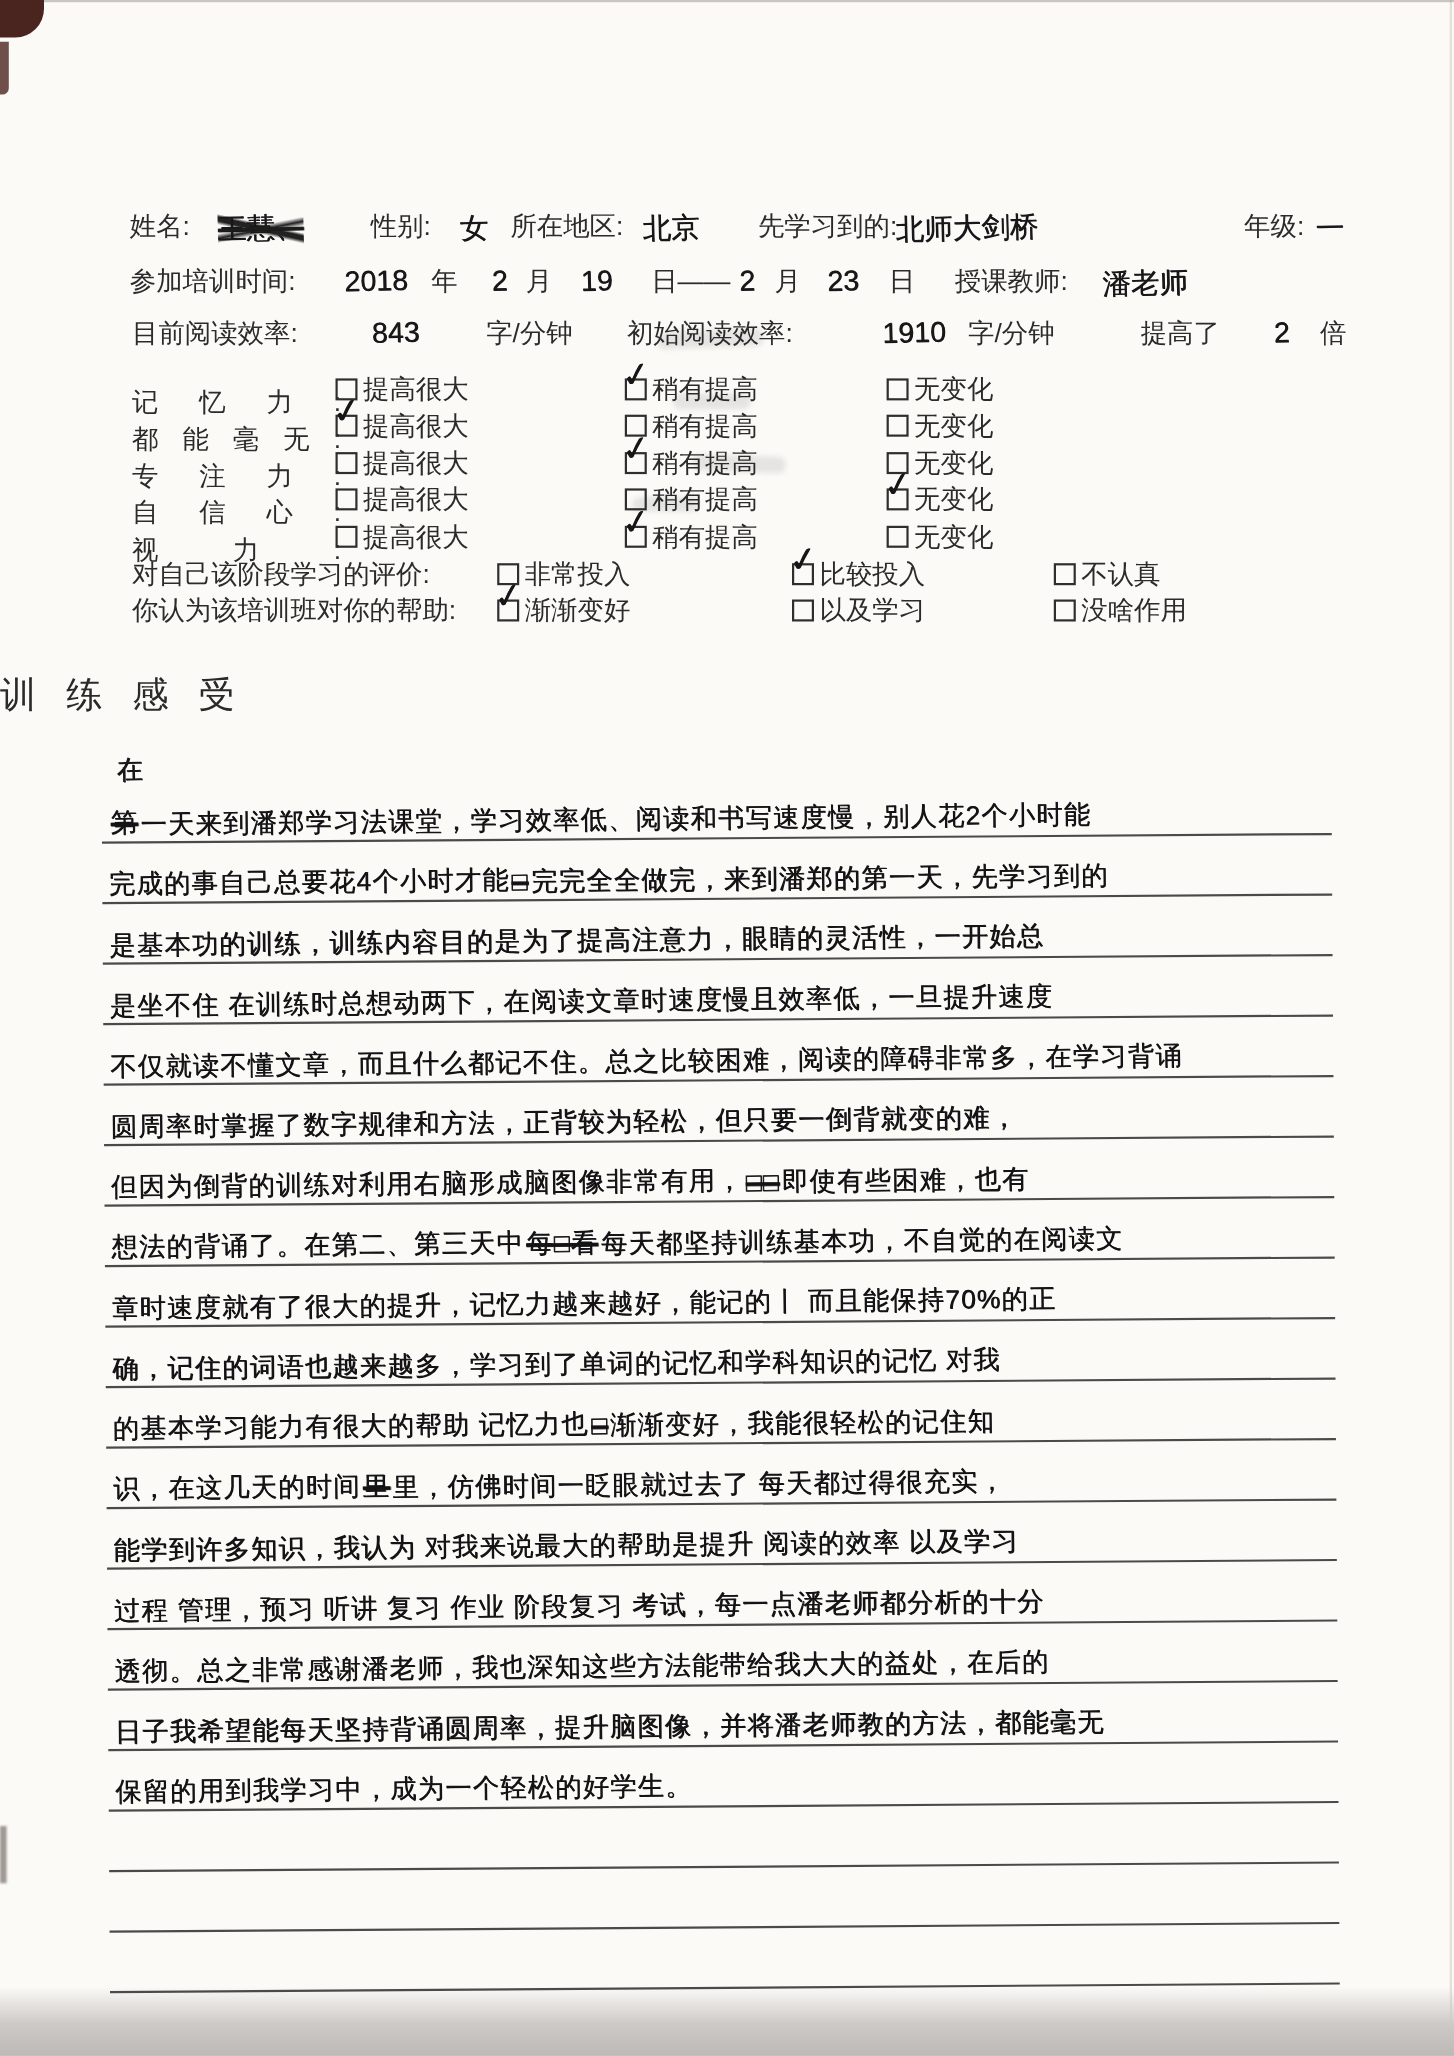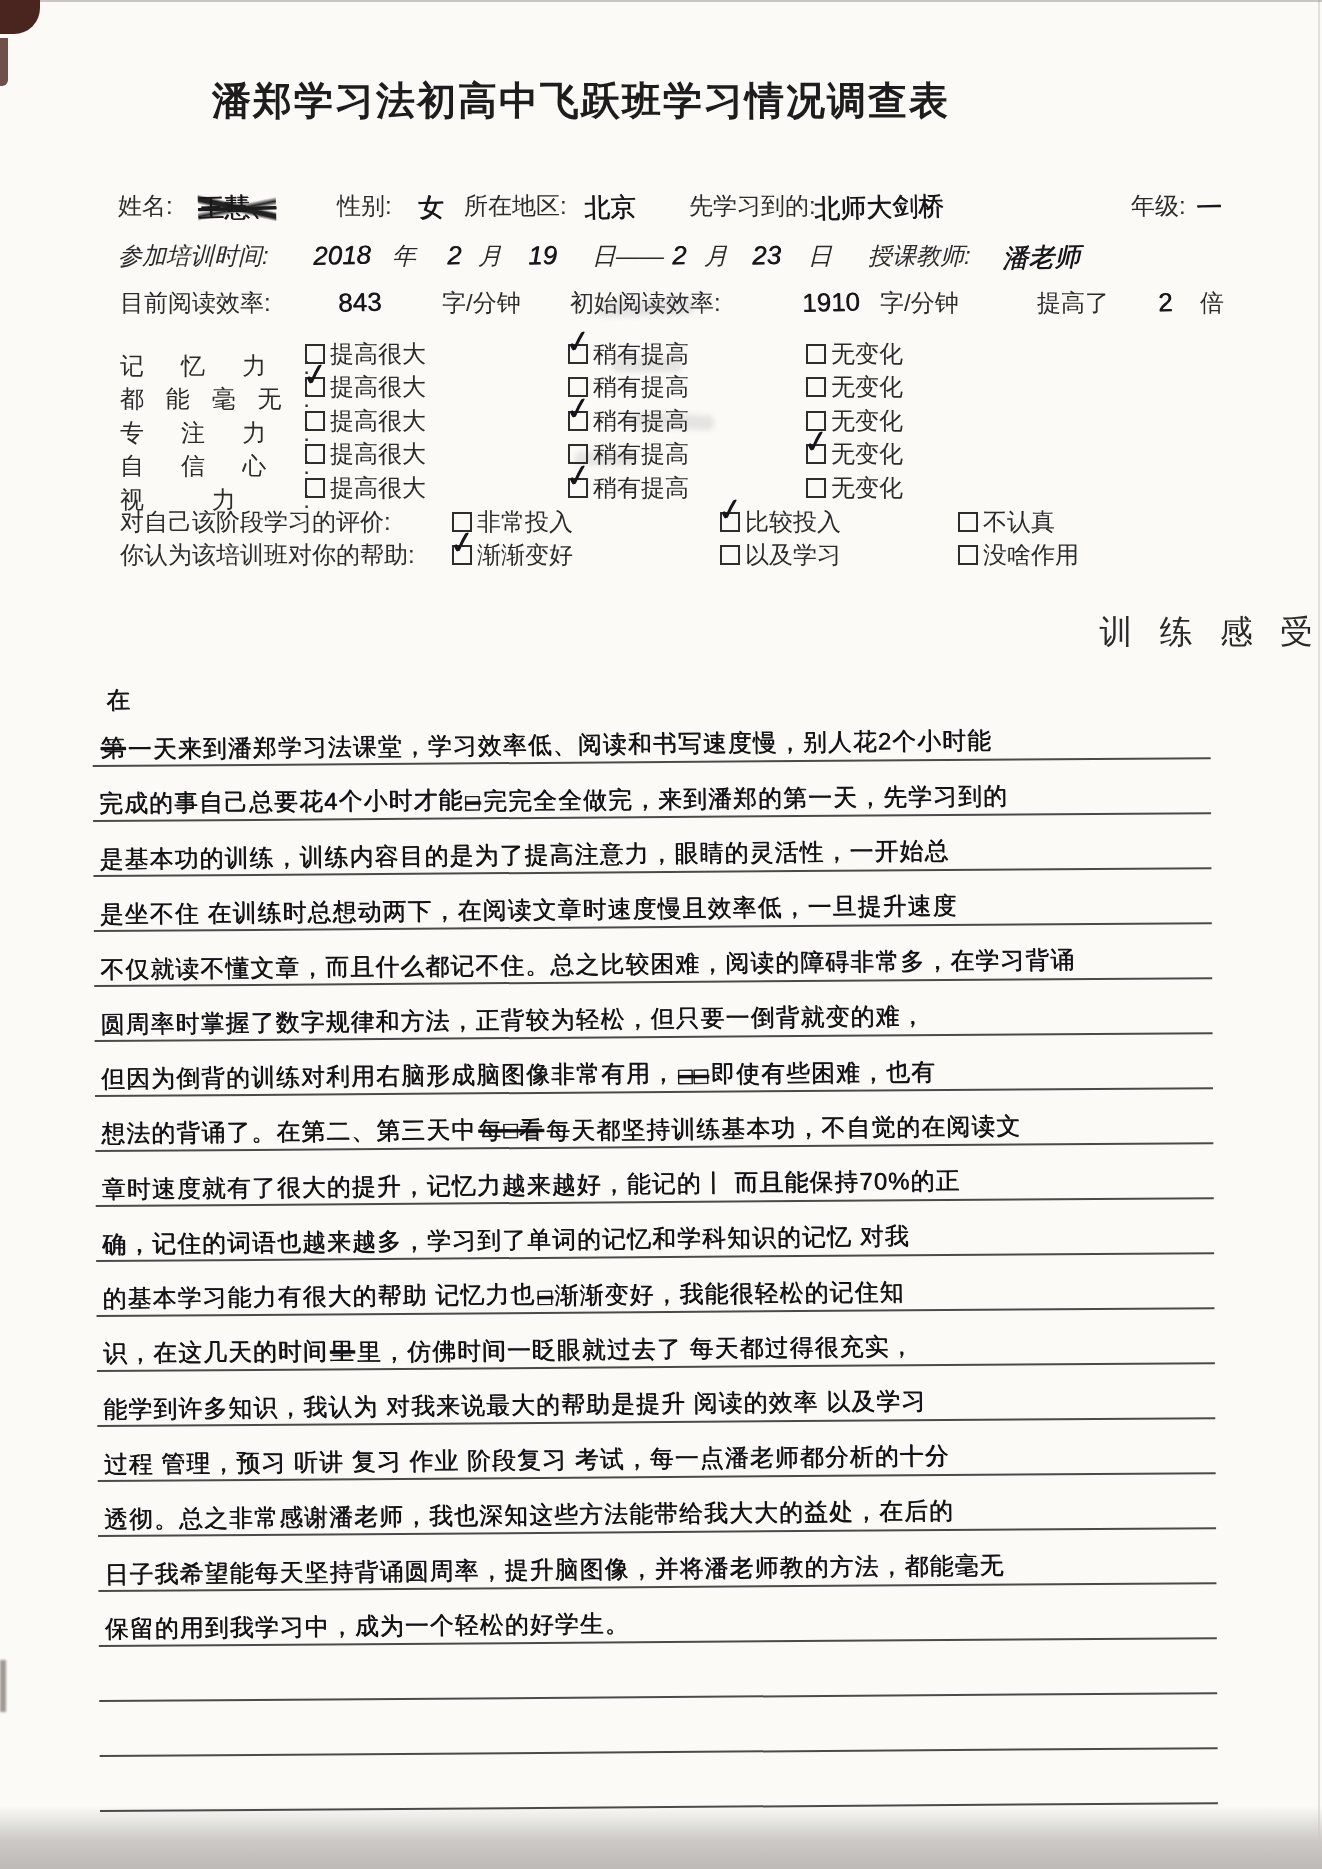--- a/index.html
+++ b/index.html
@@ -23,21 +23,21 @@
   .sm3{left:630px;top:414px;width:84px;height:15px;transform:rotate(2deg);}
   .sm4{left:575px;top:452px;width:60px;height:13px;}
   
   .title{
     position:absolute;left:212px;top:74px;margin:0;
     font-size:39px;font-weight:bold;letter-spacing:2px;color:#1d1d1d;white-space:nowrap;
   }
   .row{position:absolute;left:100px;width:1200px;height:40px;font-size:24px;white-space:nowrap;}
   .row .fld{position:absolute;top:0;}
   .info-row{top:190px;text-decoration:underline;}
-  .training-row{top:240px;font-style:italic;}
+  .training-row{top:240px;}
   .reading-row{top:287px;}
   
   .p-name-l{left:18px}.p-name-v{left:98px}
   .p-gen-l{left:237px}.p-gen-v{left:318px}
   .p-reg-l{left:364px}.p-reg-v{left:484px}
   .p-sch-l{left:589px}.p-sch-v{left:714px}
   .p-gra-l{left:1031px}.p-gra-v{left:1096px}
   
   .p-tt-l{left:18px}.p-yr{left:213px}.p-yr-u{left:292px}.p-m1{left:347px}.p-m1-u{left:378px}
   .p-d1{left:428px}.p-d1-u{left:492px}.p-m2{left:572px}.p-m2-u{left:604px}
@@ -75,21 +75,21 @@
     display:inline-block;width:16px;height:16px;border:2px solid #2e2e2e;
     vertical-align:-2px;margin-right:5px;background:transparent;
   }
   .tick{
     position:absolute;left:-3px;top:-15px;width:30px;
     font-size:31px;font-weight:bold;color:#161618;
     transform:rotate(-9deg);text-shadow:.5px 0 0 currentColor;pointer-events:none;
   }
   
   .essay-heading{
-    position:absolute;left:0;top:610px;width:100%;margin:0;text-align:right;
+    position:absolute;left:0;top:610px;width:100%;margin:0;text-align:left;
     font-size:33px;font-weight:normal;letter-spacing:9px;color:#2a2a2a;
   }
   .insertion{position:absolute;left:106px;top:684px;font-size:24px;}
   .essay{
     position:absolute;left:100px;top:712px;width:1118px;
     transform:rotate(-0.4deg);transform-origin:0 100%;
   }
   .essay-line{
     height:52px;border-bottom:2px solid #4a4a4a;
     display:flex;align-items:flex-end;padding:0 0 1px 6px;
@@ -108,21 +108,20 @@
   <div class="edge-right"></div>
   <div class="corner-blob"></div>
   <div class="corner-strip"></div>
   <div class="edge-smudge"></div>
   <div class="smudge sm1"></div>
   <div class="smudge sm2"></div>
   <div class="smudge sm3"></div>
   <div class="smudge sm4"></div>
   <div class="bottom-band"></div>
 
-  <h1 class="title">潘郑学习法初高中飞跃班学习情况调查表</h1>
 
   <div class="row info-row">
     <span class="fld p-name-l">姓名:</span>
     <span class="fld p-name-v hw scribbled">王慧、</span>
     <span class="fld p-gen-l">性别:</span>
     <span class="fld p-gen-v hw">女</span>
     <span class="fld p-reg-l">所在地区:</span>
     <span class="fld p-reg-v hw">北京</span>
     <span class="fld p-sch-l">先学习到的:</span>
     <span class="fld p-sch-v hw">北师大剑桥</span>

